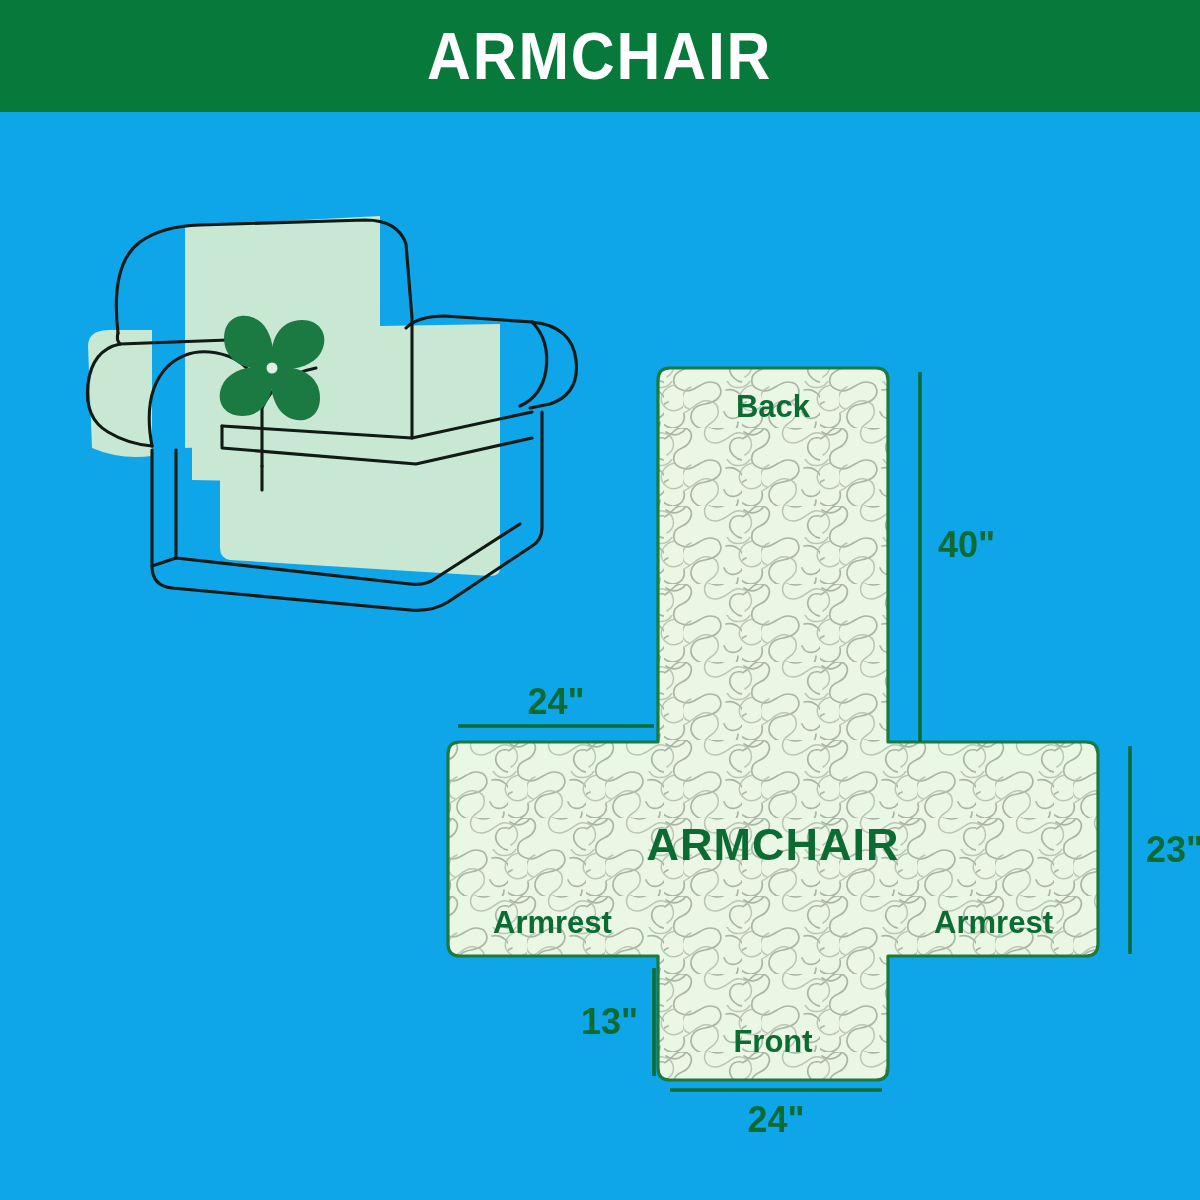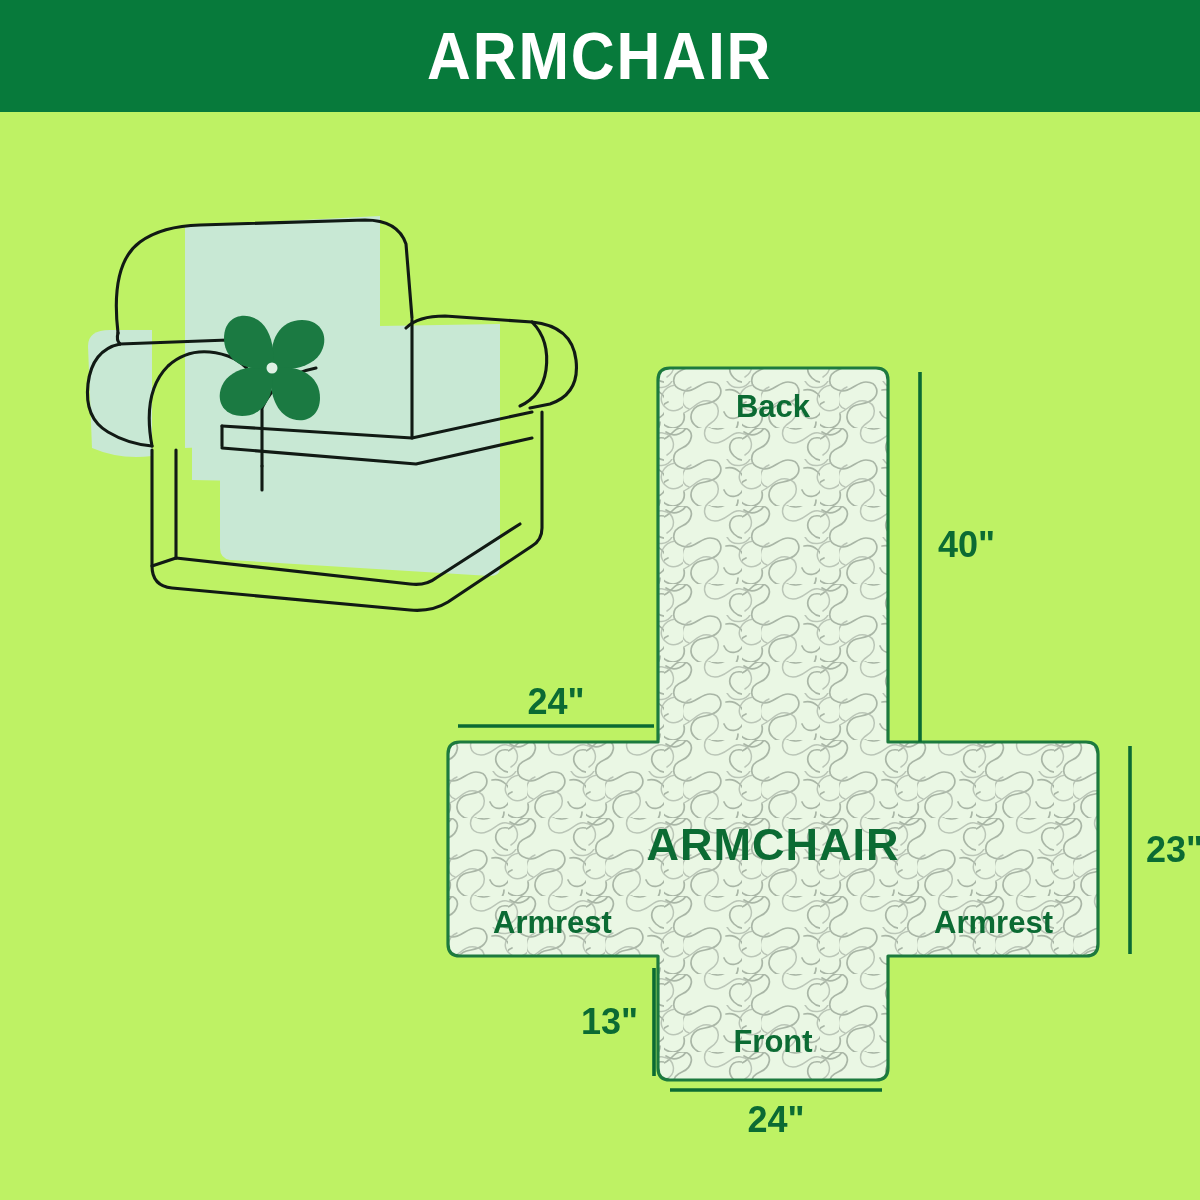--- a/index.html
+++ b/index.html
@@ -12,21 +12,21 @@
     height: 1200px;
     font-family: "Liberation Sans", sans-serif;
     overflow: hidden;
     position: relative;
   }
 
   #page {
     position: relative;
     width: 1200px;
     height: 1200px;
-    background: #bef264;
+    background: #0ea5e9;
   }
 
   
   #header-banner {
     position: absolute;
     left: 0;
     top: 0;
     width: 1200px;
     height: 112px;
     background: #077a3b;

